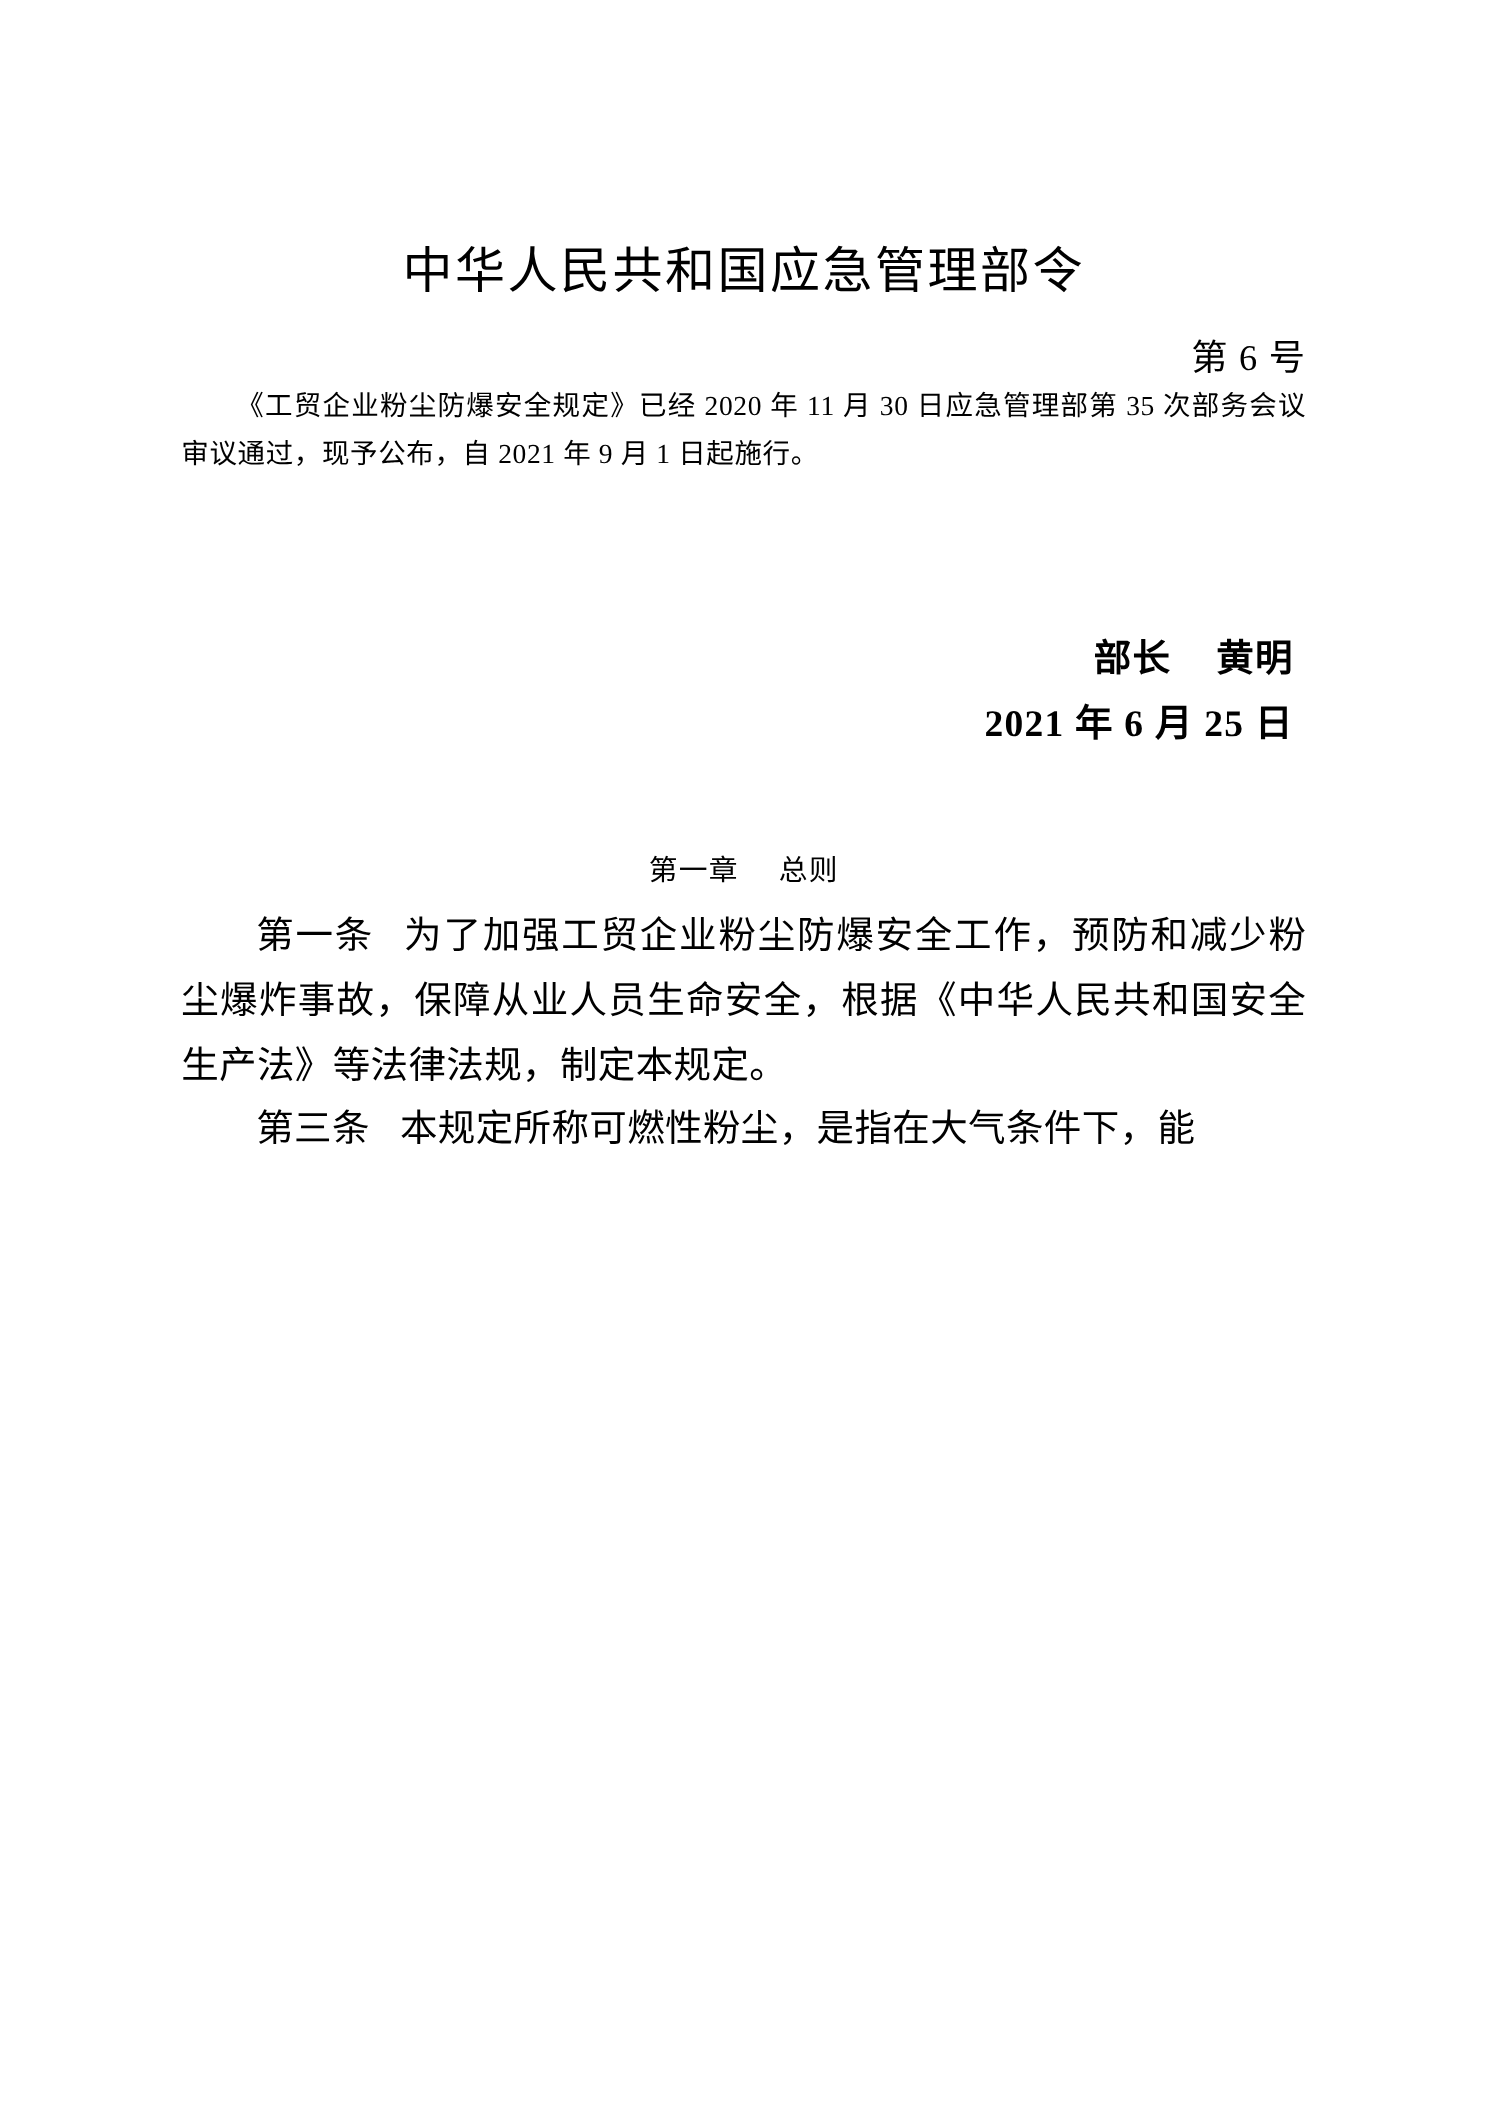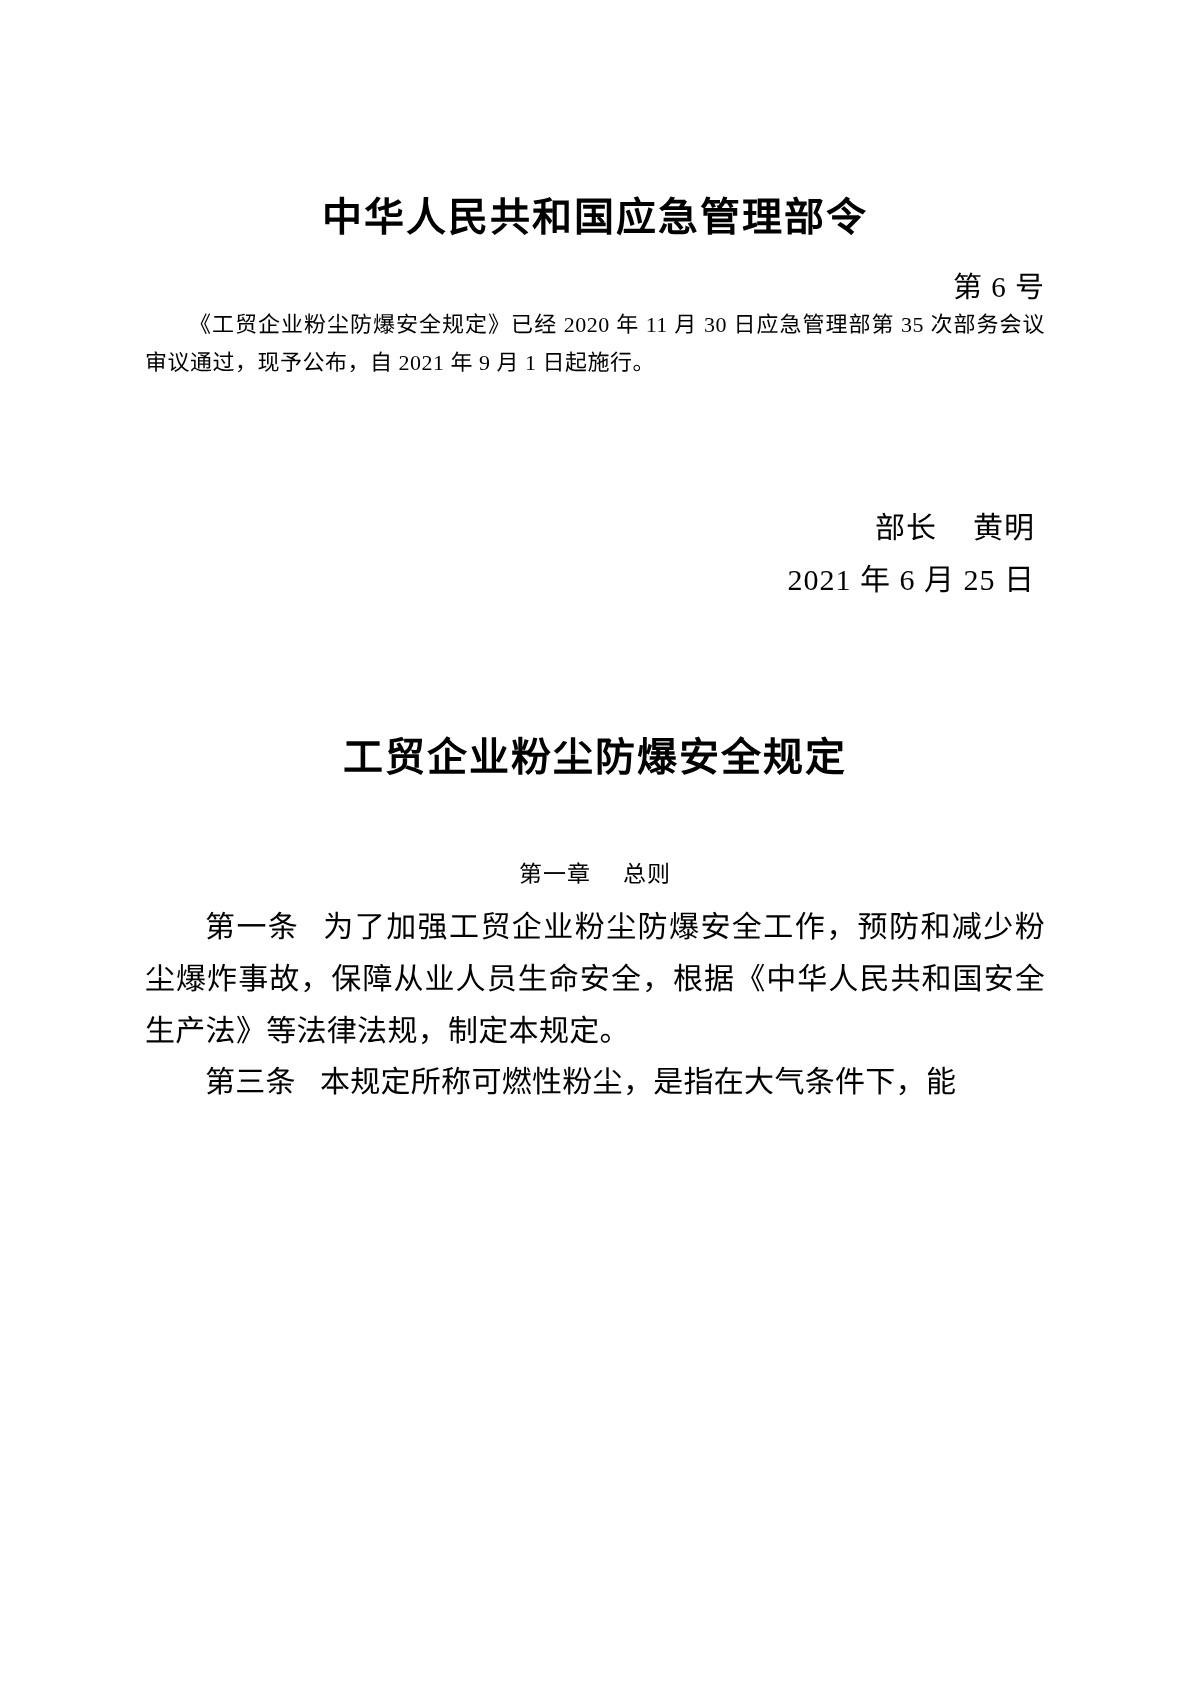--- a/index.html
+++ b/index.html
@@ -23,21 +23,21 @@
     left: 145px;
     top: 0;
     width: 900px;
   }
 
   
   .decree-title {
     margin-top: 192px;
     text-align: center;
     font-size: 40px;
-    font-weight: bold;
+    font-weight: normal;
     letter-spacing: 2px;
     line-height: 1.25;
     font-family: "DejaVu Sans", "Liberation Sans", sans-serif;
   }
   .decree-number {
     margin-top: 22px;
     text-align: right;
     font-size: 29px;
     letter-spacing: 1px;
     line-height: 1.3;
@@ -60,20 +60,21 @@
   
   .signature {
     margin-top: 120px;
     text-align: right;
     padding-right: 10px;
   }
   .signature .sig-line {
     font-size: 30px;
     line-height: 1.72;
     letter-spacing: 1px;
+    font-weight: bold;
   }
   .sig-spacer {
     display: inline-block;
     width: 1.2em;
   }
 
   
   .reg-title {
     margin-top: 120px;
     text-align: center;
@@ -123,21 +124,20 @@
 
     <p class="body-para decree-body">《工贸企业粉尘防爆安全规定》已经 2020 年 11 月 30 日应急管理部第 35 次部务会议审议通过，现予公布，自 2021 年 9 月 1 日起施行。</p>
 
     <div class="signature">
       <div class="sig-line">
         <span>部长</span><span class="sig-spacer"></span><span>黄明</span>
       </div>
       <div class="sig-line">2021 年 6 月 25 日</div>
     </div>
 
-    <h2 class="reg-title">工贸企业粉尘防爆安全规定</h2>
 
     <div class="chapter-heading">
       <span>第一章</span><span class="gap"></span><span>总则</span>
     </div>
 
     <div class="articles">
       <p class="article">
         <span class="art-label">第一条</span><span>为了加强工贸企业粉尘防爆安全工作，预防和减少粉尘爆炸事故，保障从业人员生命安全，根据《中华人民共和国安全生产法》等法律法规，制定本规定。</span>
       </p>
       <p class="article">

